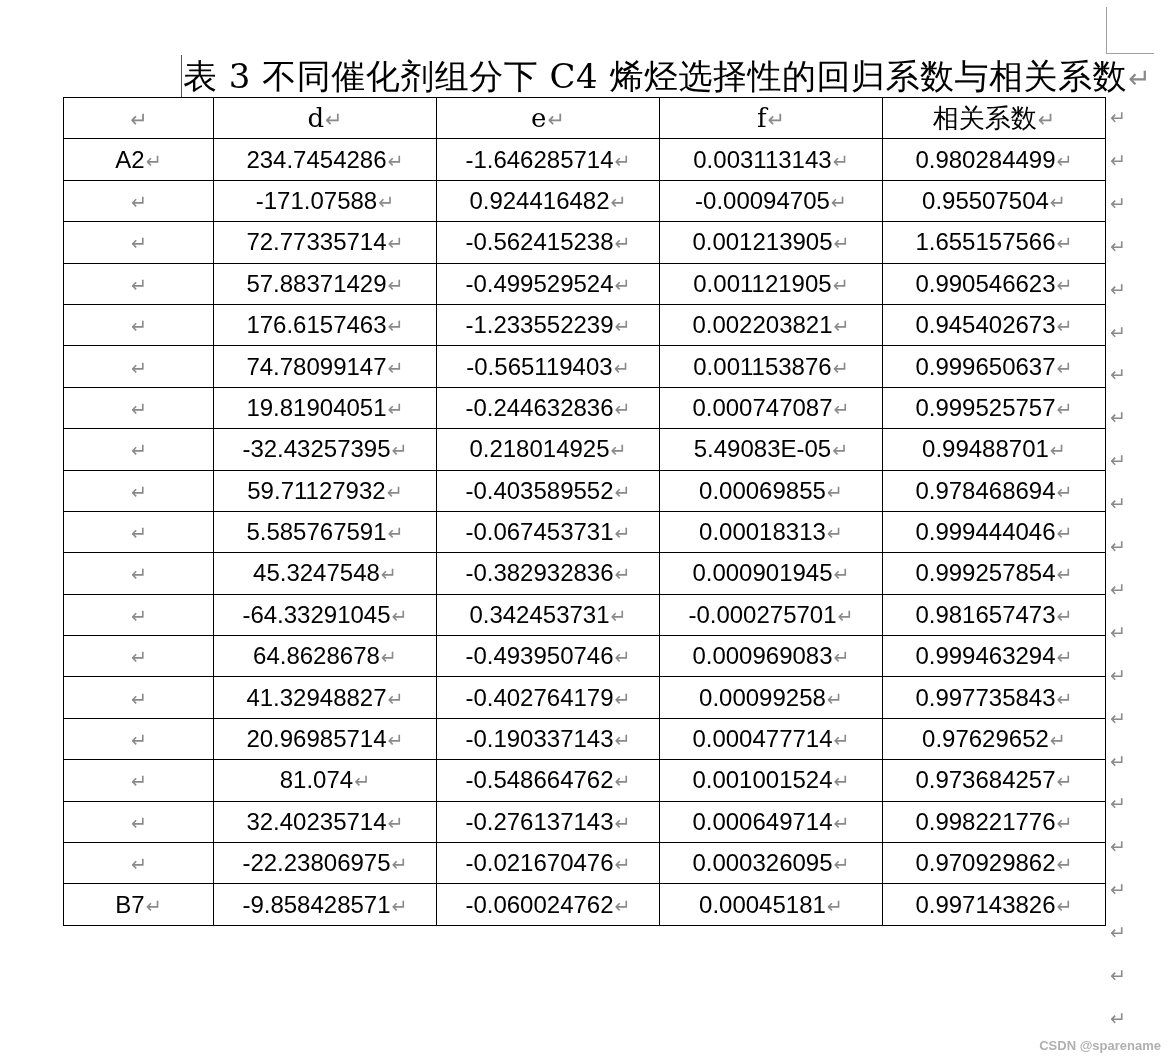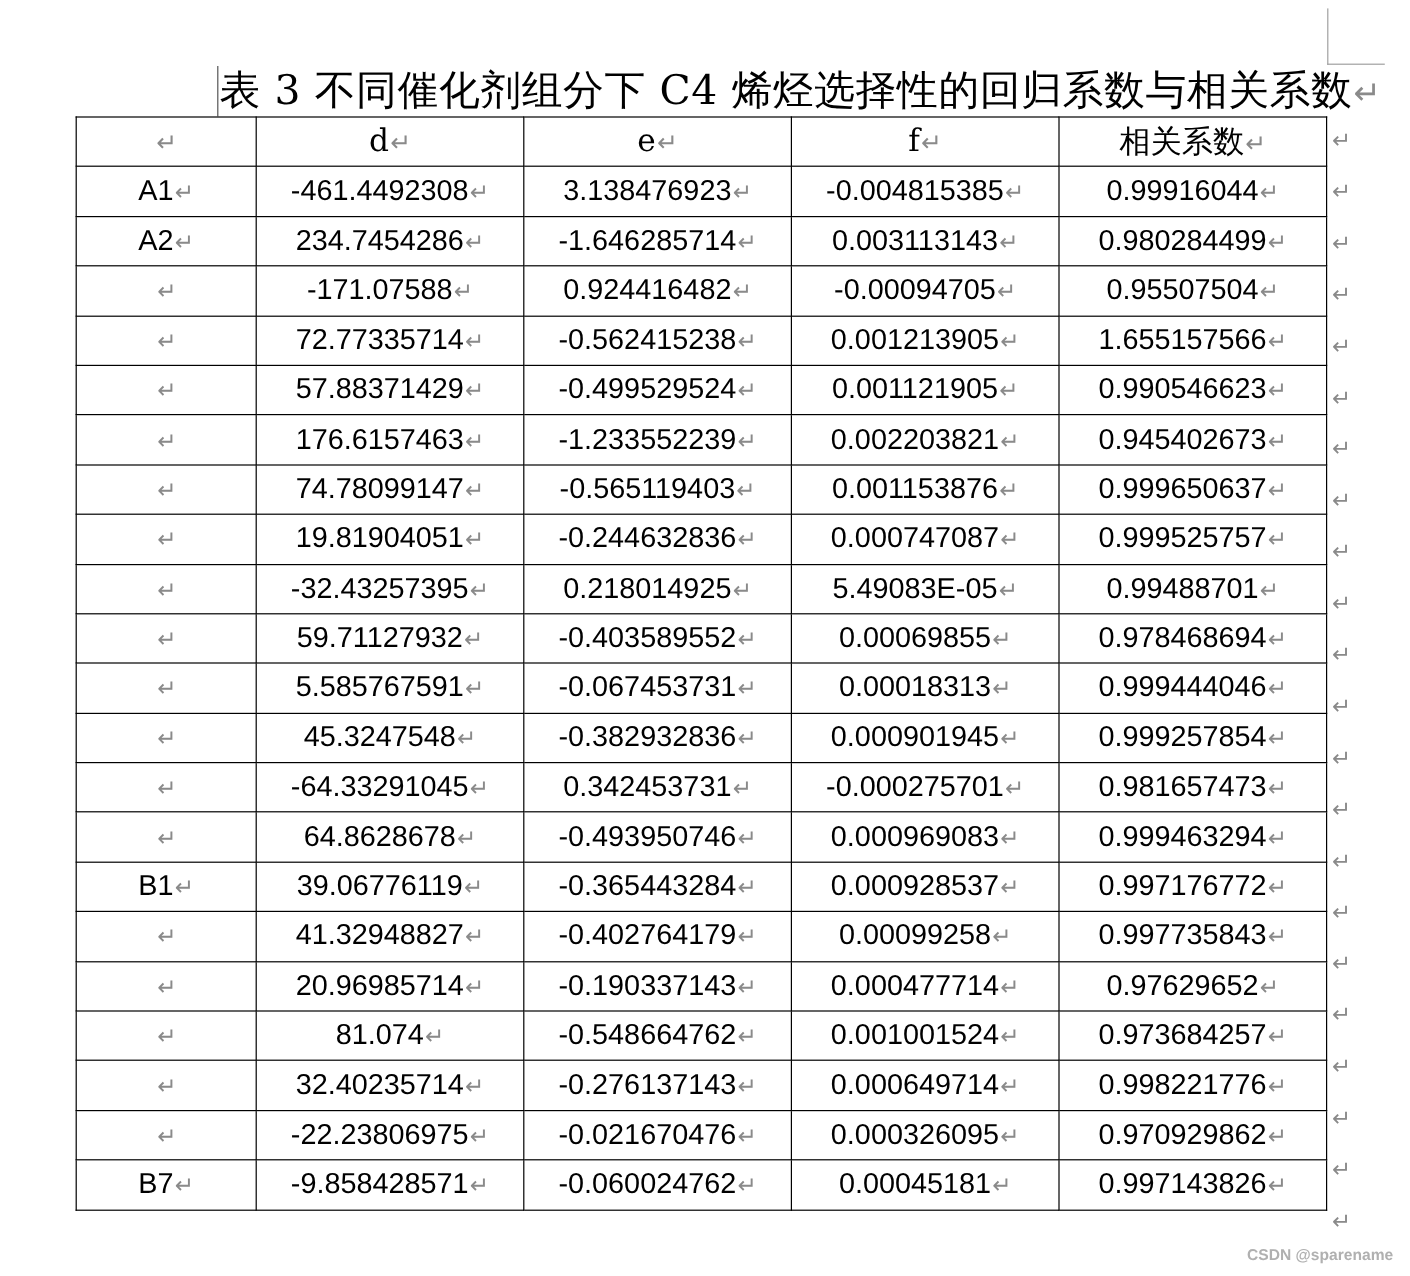--- a/index.html
+++ b/index.html
@@ -36,27 +36,20 @@
   </colgroup>
   <tbody id="tbody">
       <tr>
         <td class="hdr"><span></span><span class="mark">↵</span></td>
         <td class="hdr"><span>d</span><span class="mark">↵</span></td>
         <td class="hdr"><span>e</span><span class="mark">↵</span></td>
         <td class="hdr"><span>f</span><span class="mark">↵</span></td>
         <td class="hdr"><span>相关系数</span><span class="mark">↵</span></td>
       </tr>
       <tr>
-        <td><span>A1</span><span class="mark">↵</span></td>
-        <td><span>-461.4492308</span><span class="mark">↵</span></td>
-        <td><span>3.138476923</span><span class="mark">↵</span></td>
-        <td><span>-0.004815385</span><span class="mark">↵</span></td>
-        <td><span>0.99916044</span><span class="mark">↵</span></td>
-      </tr>
-      <tr>
         <td><span>A2</span><span class="mark">↵</span></td>
         <td><span>234.7454286</span><span class="mark">↵</span></td>
         <td><span>-1.646285714</span><span class="mark">↵</span></td>
         <td><span>0.003113143</span><span class="mark">↵</span></td>
         <td><span>0.980284499</span><span class="mark">↵</span></td>
       </tr>
       <tr>
         <td><span></span><span class="mark">↵</span></td>
         <td><span>-171.07588</span><span class="mark">↵</span></td>
         <td><span>0.924416482</span><span class="mark">↵</span></td>
@@ -132,27 +125,20 @@
         <td><span>0.342453731</span><span class="mark">↵</span></td>
         <td><span>-0.000275701</span><span class="mark">↵</span></td>
         <td><span>0.981657473</span><span class="mark">↵</span></td>
       </tr>
       <tr>
         <td><span></span><span class="mark">↵</span></td>
         <td><span>64.8628678</span><span class="mark">↵</span></td>
         <td><span>-0.493950746</span><span class="mark">↵</span></td>
         <td><span>0.000969083</span><span class="mark">↵</span></td>
         <td><span>0.999463294</span><span class="mark">↵</span></td>
-      </tr>
-      <tr>
-        <td><span>B1</span><span class="mark">↵</span></td>
-        <td><span>39.06776119</span><span class="mark">↵</span></td>
-        <td><span>-0.365443284</span><span class="mark">↵</span></td>
-        <td><span>0.000928537</span><span class="mark">↵</span></td>
-        <td><span>0.997176772</span><span class="mark">↵</span></td>
       </tr>
       <tr>
         <td><span></span><span class="mark">↵</span></td>
         <td><span>41.32948827</span><span class="mark">↵</span></td>
         <td><span>-0.402764179</span><span class="mark">↵</span></td>
         <td><span>0.00099258</span><span class="mark">↵</span></td>
         <td><span>0.997735843</span><span class="mark">↵</span></td>
       </tr>
       <tr>
         <td><span></span><span class="mark">↵</span></td>

